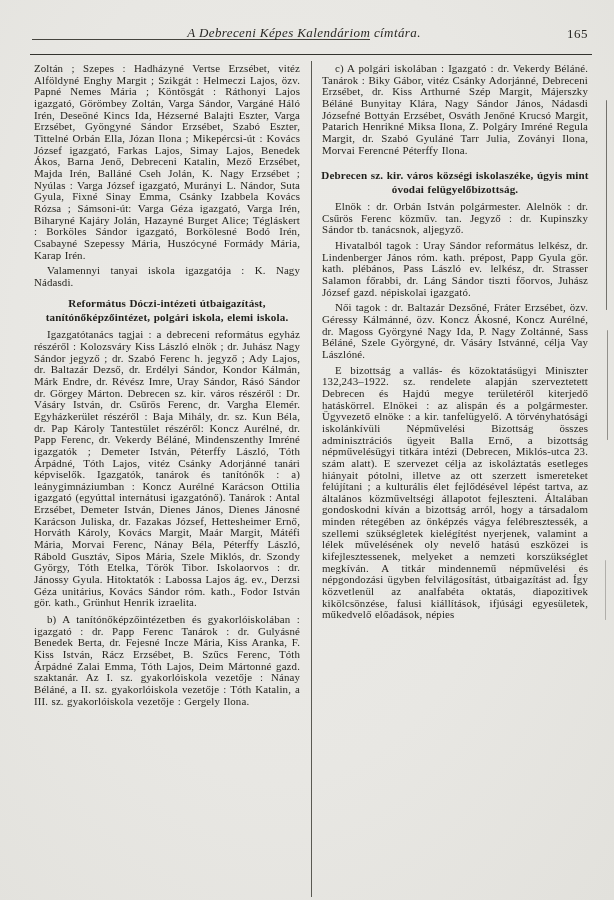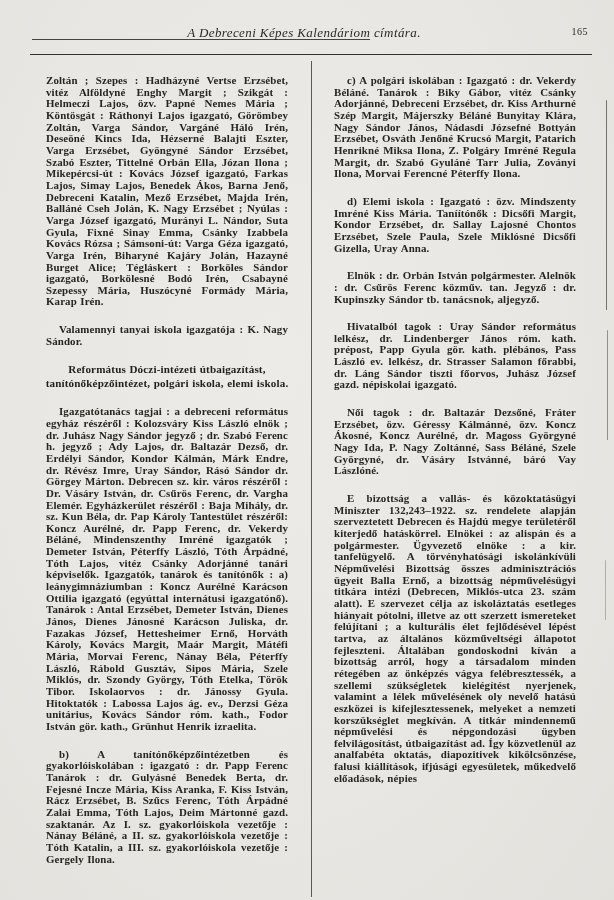--- a/index.html
+++ b/index.html
@@ -14,33 +14,33 @@
     background:radial-gradient(ellipse at 45% 40%, #ecebe7 0%, #e8e7e3 55%, #e2e1dc 100%);
     color:#24231f;
   }
   
   .header{position:relative;height:30px;margin-bottom:4px;border-bottom:1.4px solid #33332e;}
   .header-rule-a{position:absolute;left:2px;top:15px;width:338px;height:0;border-top:1px solid #45443e;}
   .page-title{
     position:absolute;left:50%;top:1px;transform:translateX(-53%);
     font-style:italic;font-size:13px;letter-spacing:.4px;white-space:nowrap;color:#2a2925;
   }
-  .page-num{position:absolute;right:4px;top:2px;font-size:10px;letter-spacing:.5px;color:#2a2925;}
+  .page-num{position:absolute;right:4px;top:2px;font-size:13px;letter-spacing:.5px;color:#2a2925;}
   
   .columns{display:flex;align-items:stretch;}
   .col{
     width:274px;text-align:justify;
     font-size:10.9px;line-height:11.65px;
     letter-spacing:.12px;word-spacing:.6px;
     color:#26251f;
     hyphens:auto;-webkit-hyphens:auto;
   }
   .gutter{width:14px;display:flex;justify-content:center;}
   .divider{width:1px;background:#5a5952;margin-top:2px;height:836px;}
-  p{margin:16px;text-indent:13px;font-weight:bold;}
+  p{margin:4px;text-indent:13px;}
   p.cont{text-indent:0;}
   p.gap-top{margin-top:5px;}
   .sec-heading{
     font-weight:bold;text-align:center;
     font-size:11.1px;line-height:13.4px;
     margin:9px 3px 5px 3px;text-indent:0;
     color:#201f1b;letter-spacing:.15px;
   }
   .sec-heading.more-top{margin-top:13px;}
   
@@ -57,36 +57,36 @@
   <div class="header">
     <div class="header-rule-a"></div>
     <div class="page-title">A Debreceni Képes Kalendáriom címtára.</div>
     <div class="page-num">165</div>
   </div>
 
   <div class="columns">
 
     <div class="col">
       <p class="cont">Zoltán ; Szepes : Hadházyné Vertse Erzsébet, vitéz Alföldyné Enghy Margit ; Szikgát : Helmeczi Lajos, özv. Papné Nemes Mária ; Köntösgát : Ráthonyi Lajos igazgató, Görömbey Zoltán, Varga Sándor, Vargáné Háló Irén, Deseöné Kincs Ida, Hézserné Balajti Eszter, Varga Erzsébet, Gyöngyné Sándor Erzsébet, Szabó Eszter, Tittelné Orbán Ella, Józan Ilona ; Mikepércsi-út : Kovács József igazgató, Farkas Lajos, Simay Lajos, Benedek Ákos, Barna Jenő, Debreceni Katalin, Mező Erzsébet, Majda Irén, Balláné Cseh Jolán, K. Nagy Erzsébet ; Nyúlas : Varga József igazgató, Murányi L. Nándor, Suta Gyula, Fixné Sinay Emma, Csánky Izabbela Kovács Rózsa ; Sámsoni-út: Varga Géza igazgató, Varga Irén, Biharyné Kajáry Jolán, Hazayné Burget Alice; Tégláskert : Borköles Sándor igazgató, Borkölesné Bodó Irén, Csabayné Szepessy Mária, Huszócyné Formády Mária, Karap Irén.</p>
-      <p>Valamennyi tanyai iskola igazgatója : K. Nagy Sándor.</p>
+      <p>Valamennyi tanyai iskola igazgatója : K. Nagy Nádasdi.</p>
       <div class="sec-heading">Református Dóczi-intézeti útbaigazítást, tanítónőképzőintézet, polgári iskola, elemi iskola.</div>
       <p>Igazgatótanács tagjai : a debreceni református egyház részéről : Kolozsváry Kiss László elnök ; dr. Juhász Nagy Sándor jegyző ; dr. Szabó Ferenc h. jegyző ; Ady Lajos, dr. Baltazár Dezső, dr. Erdélyi Sándor, Kondor Kálmán, Márk Endre, dr. Révész Imre, Uray Sándor, Rásó Sándor dr. Görgey Márton. Debrecen sz. kir. város részéről : Dr. Vásáry István, dr. Csűrös Ferenc, dr. Vargha Elemér. Egyházkerület részéről : Baja Mihály, dr. sz. Kun Béla, dr. Pap Károly Tantestület részéről: Koncz Aurélné, dr. Papp Ferenc, dr. Vekerdy Béláné, Mindenszenthy Imréné igazgatók ; Demeter István, Péterffy László, Tóth Árpádné, Tóth Lajos, vitéz Csánky Adorjánné tanári képviselők. Igazgatók, tanárok és tanítónők : a) leánygimnáziumban : Koncz Aurélné Karácson Ottilia igazgató (egyúttal internátusi igazgatónő). Tanárok : Antal Erzsébet, Demeter István, Dienes János, Dienes Jánosné Karácson Juliska, dr. Fazakas József, Hettesheimer Ernő, Horváth Károly, Kovács Margit, Maár Margit, Mátéfi Mária, Morvai Ferenc, Nánay Béla, Péterffy László, Rábold Gusztáv, Sipos Mária, Szele Miklós, dr. Szondy György, Tóth Etelka, Török Tibor. Iskolaorvos : dr. Jánossy Gyula. Hitoktatók : Labossa Lajos ág. ev., Derzsi Géza unitárius, Kovács Sándor róm. kath., Fodor István gör. kath., Grünhut Henrik izraelita.</p>
       <p class="gap-top">b) A tanítónőképzőintézetben és gyakorlóiskolában : igazgató : dr. Papp Ferenc Tanárok : dr. Gulyásné Benedek Berta, dr. Fejesné Incze Mária, Kiss Aranka, F. Kiss István, Rácz Erzsébet, B. Szűcs Ferenc, Tóth Árpádné Zalai Emma, Tóth Lajos, Deim Mártonné gazd. szaktanár. Az I. sz. gyakorlóiskola vezetője : Nánay Béláné, a II. sz. gyakorlóiskola vezetője : Tóth Katalin, a III. sz. gyakorlóiskola vezetője : Gergely Ilona.</p>
     </div>
 
     <div class="gutter">
       <div class="divider"></div>
     </div>
 
     <div class="col">
       <p>c) A polgári iskolában : Igazgató : dr. Vekerdy Béláné. Tanárok : Biky Gábor, vitéz Csánky Adorjánné, Debreceni Erzsébet, dr. Kiss Arthurné Szép Margit, Májerszky Béláné Bunyitay Klára, Nagy Sándor János, Nádasdi Józsefné Bottyán Erzsébet, Osváth Jenőné Krucsó Margit, Patarich Henrikné Miksa Ilona, Z. Polgáry Imréné Regula Margit, dr. Szabó Gyuláné Tarr Julia, Zoványi Ilona, Morvai Ferencné Péterffy Ilona.</p>
-      <p>d) Elemi iskola : Igazgató : özv. Mindszenty Imréné Kiss Mária. Taníítónők : Dicsőfi Margit, Kondor Erzsébet, dr. Sallay Lajosné Chontos Erzsébet, Szele Paula, Szele Miklósné Dicsőfi Gizella, Uray Anna.</p>
+      <div class="sec-heading more-top">Debrecen sz. kir. város községi iskolaszéke, úgyis mint óvodai felügyelőbizottság.</div>
       <p>Elnök : dr. Orbán István polgármester. Alelnök : dr. Csűrös Ferenc közműv. tan. Jegyző : dr. Kupinszky Sándor tb. tanácsnok, aljegyző.</p>
       <p>Hivatalból tagok : Uray Sándor református lelkész, dr. Lindenberger János róm. kath. prépost, Papp Gyula gör. kath. plébános, Pass László ev. lelkész, dr. Strasser Salamon főrabbi, dr. Láng Sándor tiszti főorvos, Juhász József gazd. népiskolai igazgató.</p>
-      <p>Női tagok : dr. Baltazár Dezsőné, Fráter Erzsébet, özv. Géressy Kálmánné, özv. Koncz Ákosné, Koncz Aurélné, dr. Magoss Györgyné Nagy Ida, P. Nagy Zoltánné, Sass Béláné, Szele Györgyné, dr. Vásáry Istvánné, báró Vay Lászlóné.</p>
+      <p>Női tagok : dr. Baltazár Dezsőné, Fráter Erzsébet, özv. Géressy Kálmánné, özv. Koncz Ákosné, Koncz Aurélné, dr. Magoss Györgyné Nagy Ida, P. Nagy Zoltánné, Sass Béláné, Szele Györgyné, dr. Vásáry Istvánné, célja Vay Lászlóné.</p>
       <p>E bizottság a vallás- és közoktatásügyi Miniszter 132,243–1922. sz. rendelete alapján szerveztetett Debrecen és Hajdú megye területéről kiterjedő hatáskörrel. Elnökei : az alispán és a polgármester. Ügyvezető elnöke : a kir. tanfelügyelő. A törvényhatósági iskolánkívüli Népművelési Bizottság összes adminisztrációs ügyeit Balla Ernő, a bizottság népművelésügyi titkára intézi (Debrecen, Miklós-utca 23. szám alatt). E szervezet célja az iskoláztatás esetleges hiányait pótolni, illetve az ott szerzett ismereteket felújítani ; a kulturális élet fejlődésével lépést tartva, az általános közműveltségi állapotot fejleszteni. Általában gondoskodni kíván a bizottság arról, hogy a társadalom minden rétegében az önképzés vágya felébresztessék, a szellemi szükségletek kielégítést nyerjenek, valamint a lélek művelésének oly nevelő hatású eszközei is kifejlesztessenek, melyeket a nemzeti korszükséglet megkíván. A titkár mindennemű népművelési és népgondozási ügyben felvilágosítást, útbaigazítást ad. Így közvetlenül az analfabéta oktatás, diapozitivek kikölcsönzése, falusi kiállítások, ifjúsági egyesületek, műkedvelő előadások, népies</p>
     </div>
 
   </div>
 
   <div class="edge-mark m1"></div>
   <div class="edge-mark m2"></div>
   <div class="edge-mark m3"></div>
 
 </div>

